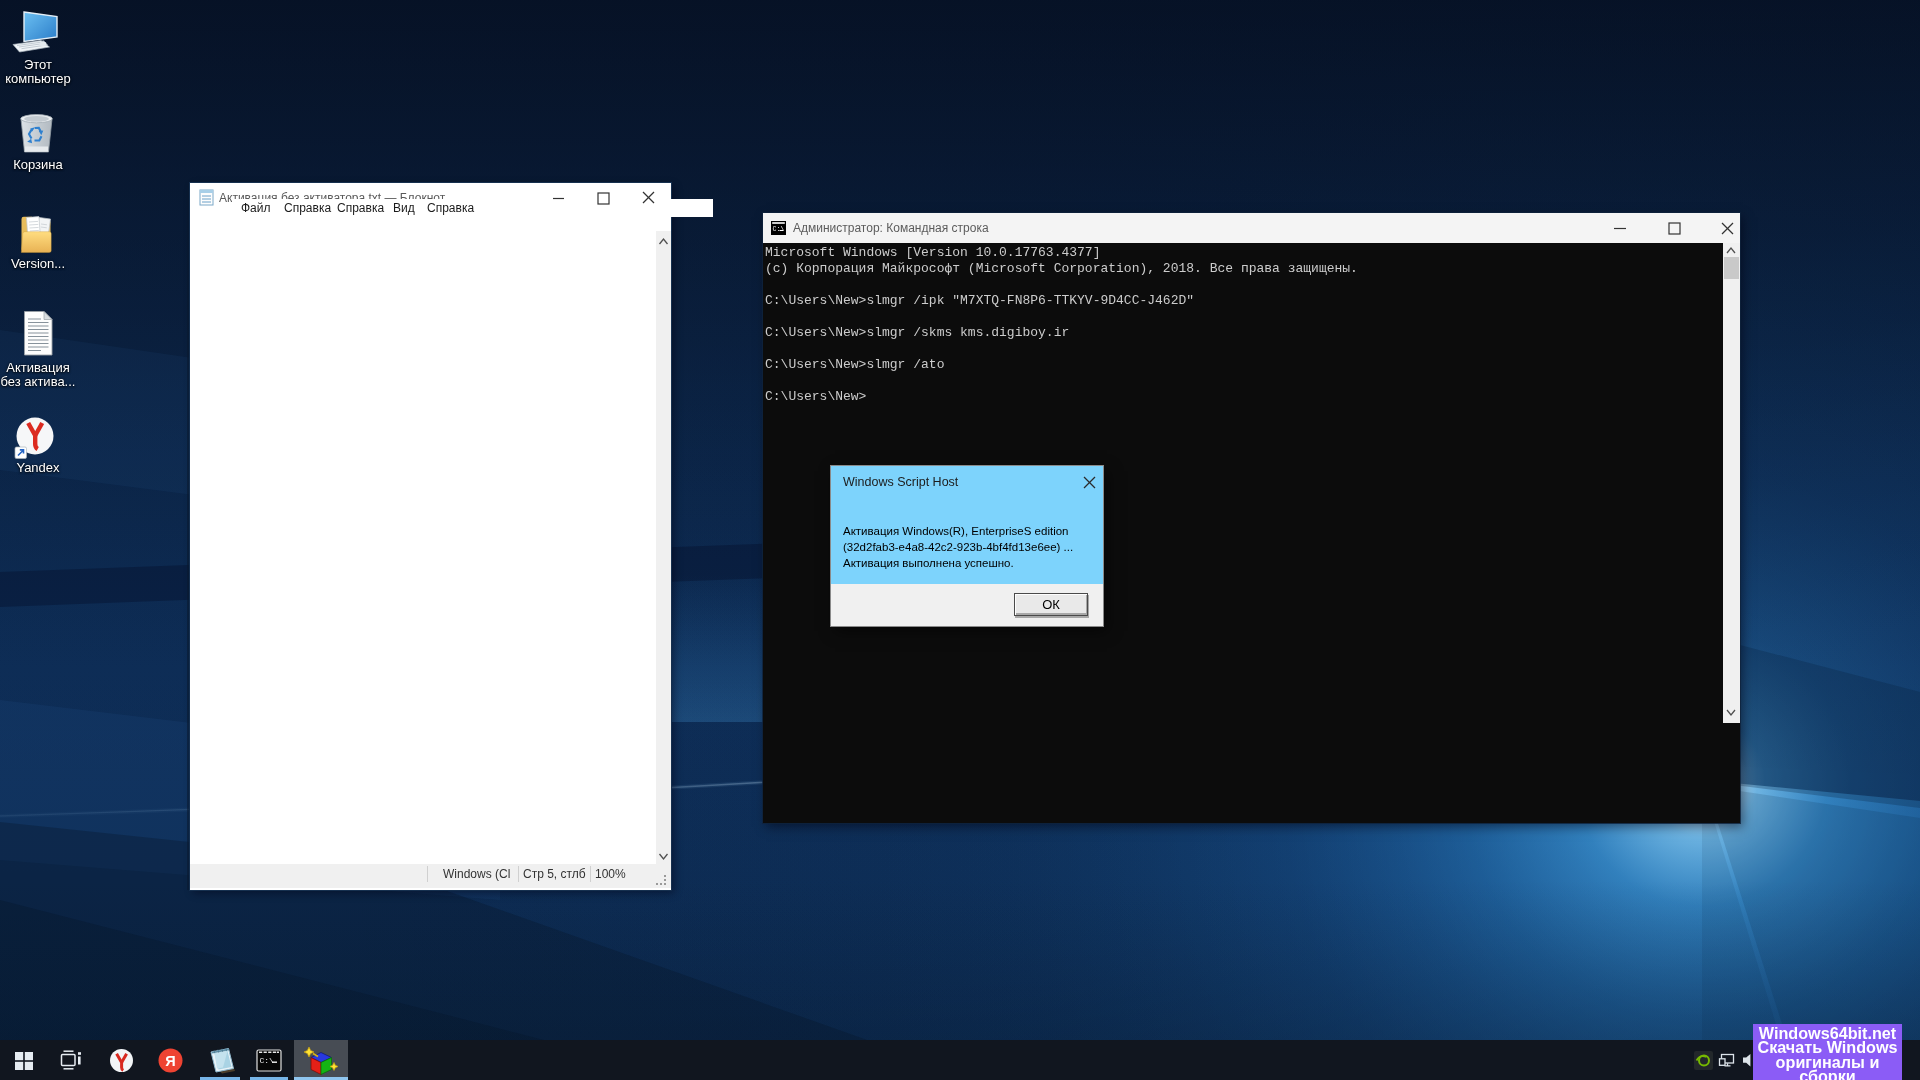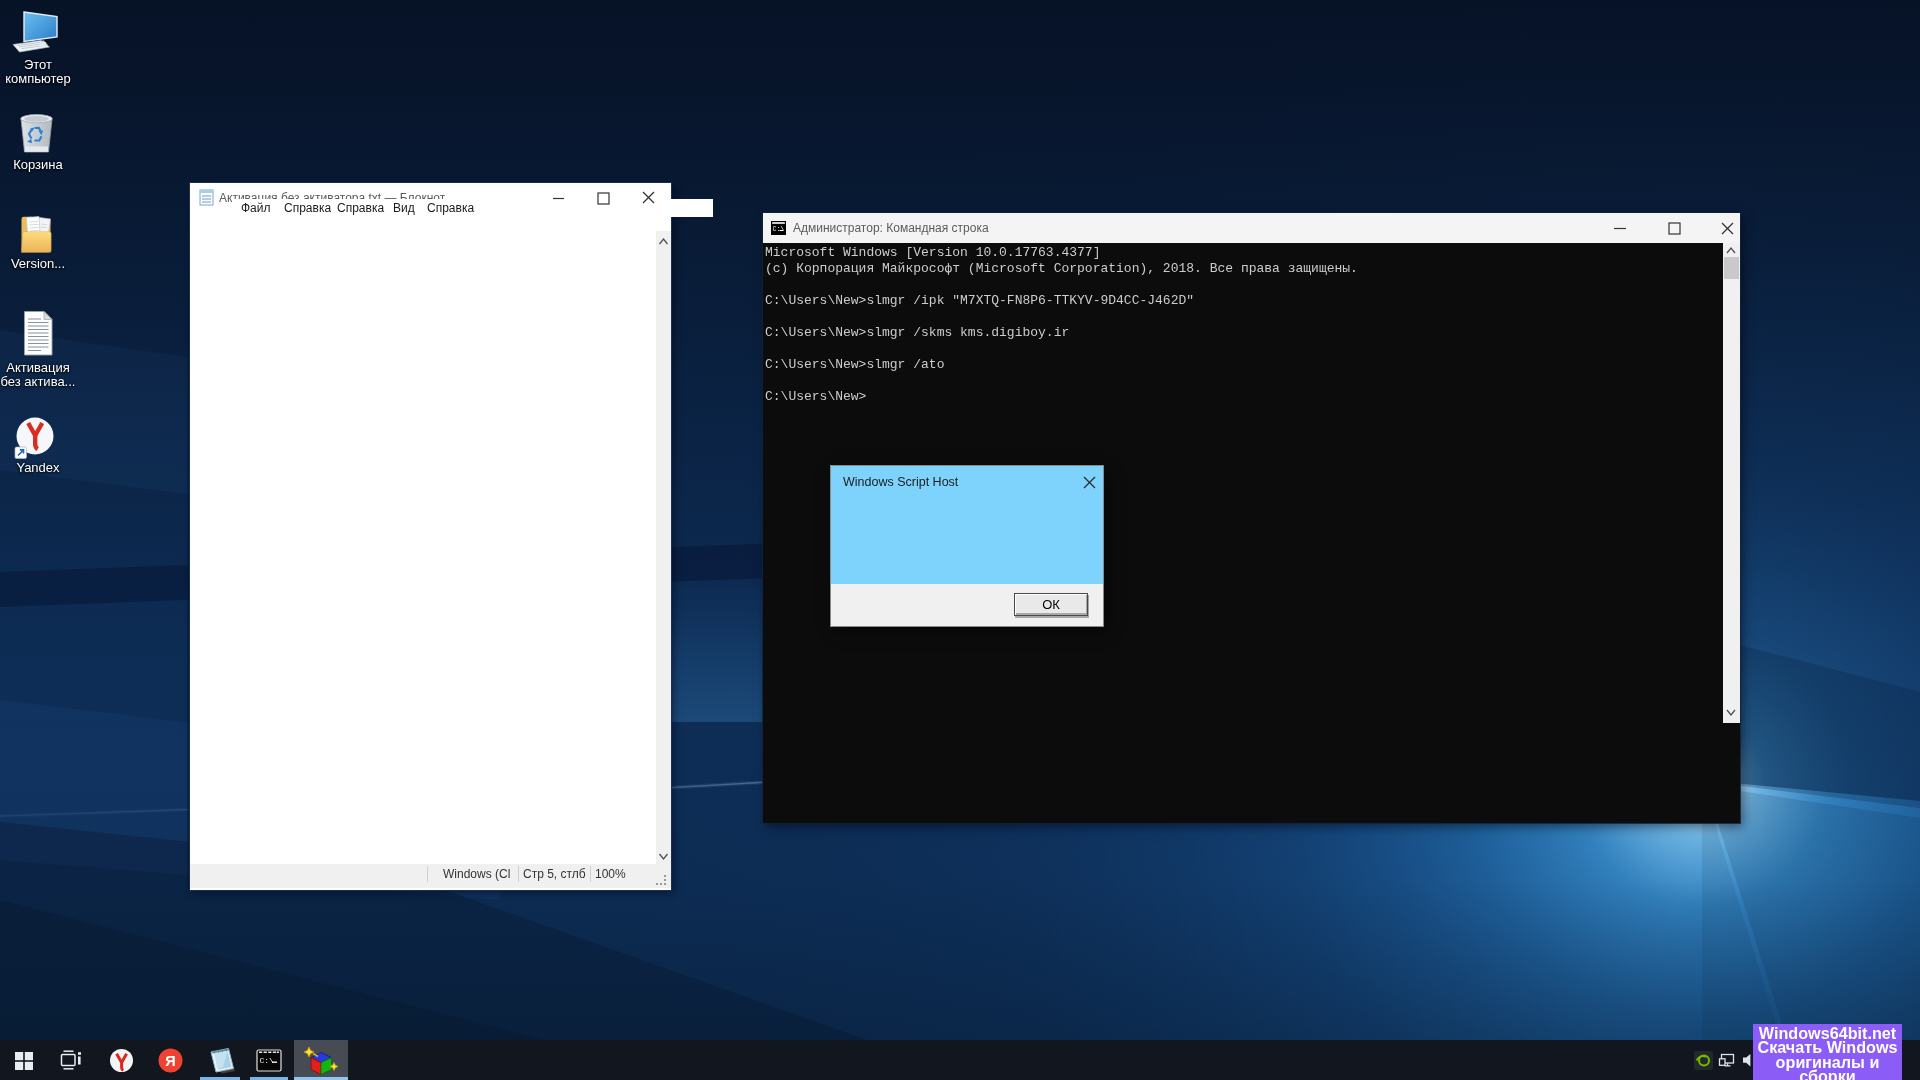--- a/index.html
+++ b/index.html
@@ -328,20 +328,21 @@
     <line x1="970" y1="10" x2="959" y2="21" stroke="#333" stroke-width="1.2"></line>
 
     <rect x="961" y="44" width="15" height="22" fill="#c9c9c9"></rect>
     <path d="M964 40 l4 -5 l4 5" fill="none" stroke="#505050" stroke-width="1.3"></path>
     <path d="M964 497 l4 5 l4 -5" fill="none" stroke="#505050" stroke-width="1.3"></path>
   </svg>
 </div>
 
 <div id="dlg">
   <div class="dtitle">Windows Script Host</div>
+  <div class="dbody">Активация Windows(R), EnterpriseS edition<br>(32d2fab3-e4a8-42c2-923b-4bf4fd13e6ee) ...<br>Активация выполнена успешно.</div>
   <div class="dfoot"></div>
   <div class="okbtn">ОК</div>
   <svg class="abs" style="left:251px;top:9px" width="16" height="16">
     <line x1="2" y1="2" x2="13" y2="13" stroke="#2b2b2b" stroke-width="1.3"></line>
     <line x1="13" y1="2" x2="2" y2="13" stroke="#2b2b2b" stroke-width="1.3"></line>
   </svg>
 </div>
 
 <div id="tb">
   <div id="wsbtn"></div>

